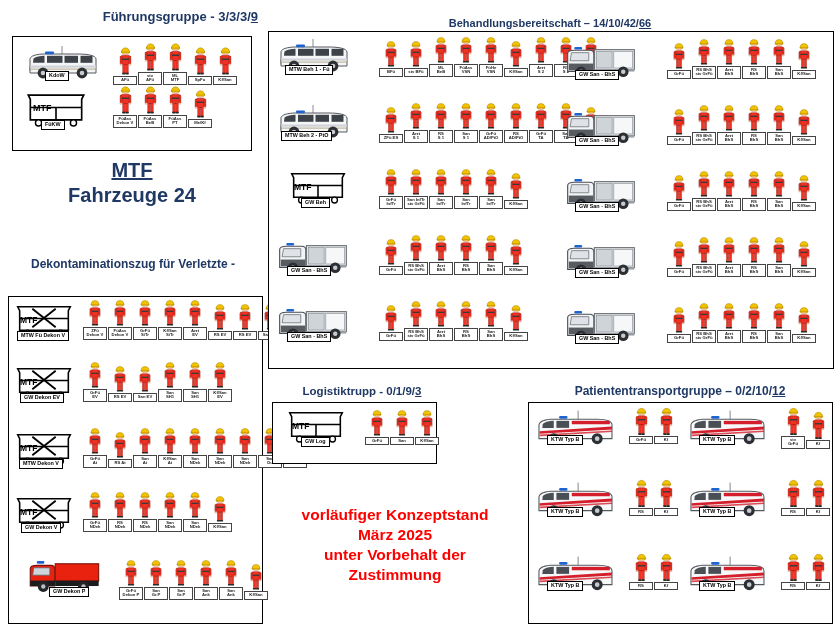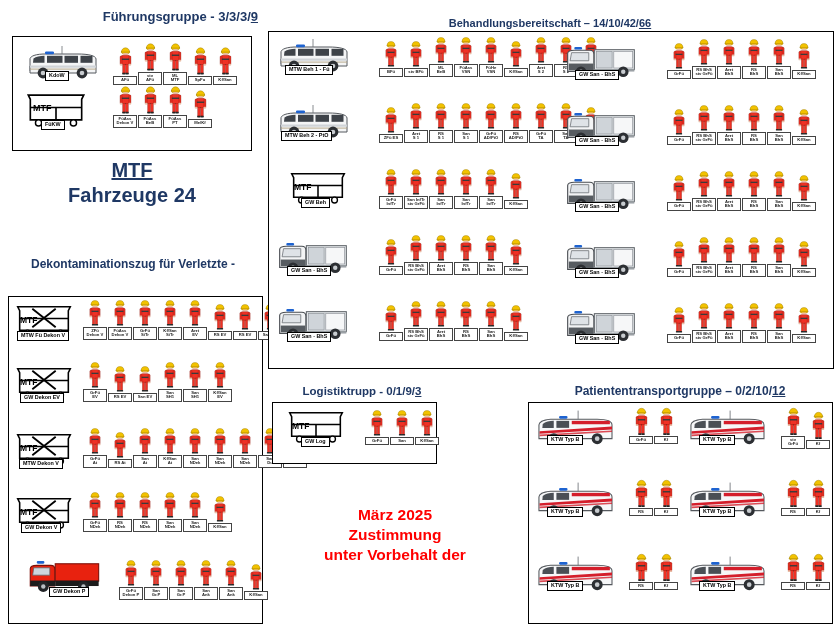--- a/index.html
+++ b/index.html
@@ -1149,23 +1149,24 @@
       <div class="person">
           <svg width="16" height="28" viewBox="0 0 18 30">
             <use href="#g-person"></use>
           </svg>
           <div class="p-label">Kf/San</div>
         </div>
     </div>
   </div>
 
   <div class="bigred" style="left:265px; top:505px; width:260px;">
+    <div>vorläufiger Konzeptstand</div>
     <div>März 2025</div>
+    <div>unter Vorbehalt der</div>
     <div>Zustimmung</div>
-    <div>unter Vorbehalt der</div>
   </div>
 
   <div class="sec-title" style="left:525px; top:385px; width:310px; font-size:12px;">
     <span>Patiententransportgruppe – 0/2/10/</span><u>12</u>
   </div>
 
   <div class="panel" style="left:528px; top:402px; width:305px; height:222px;">
 
     <div class="veh" style="position:absolute;left:6px;top:6px;">
       <svg width="82" height="36" viewBox="0 0 76 34">

